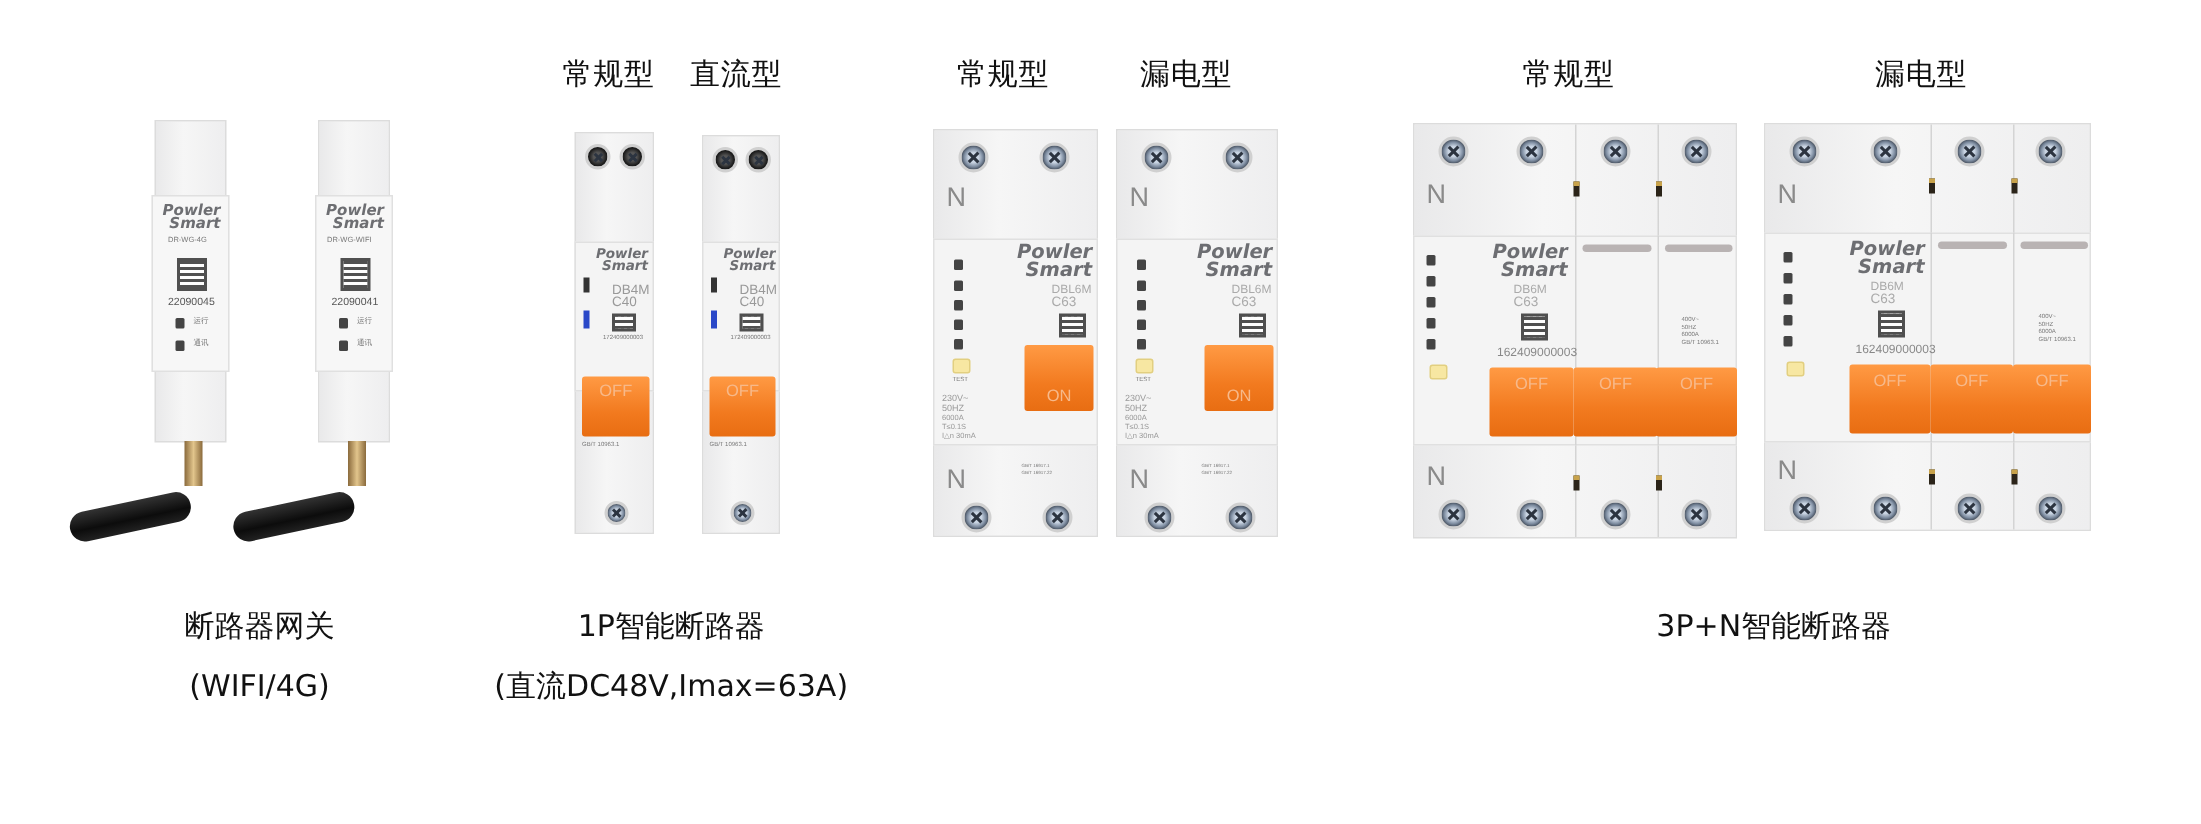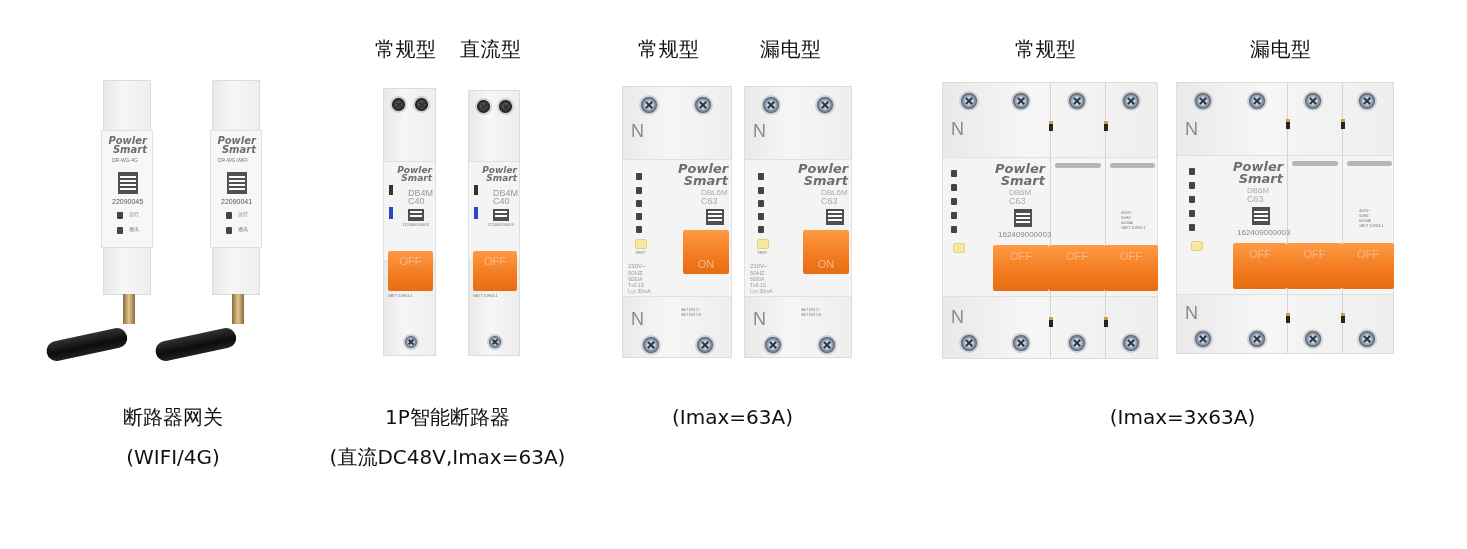--- a/index.html
+++ b/index.html
@@ -270,17 +270,16 @@
 
 <div class="caption" style="left:93px; top:407px; width:160px;">
   <div>断路器网关</div>
   <div>(WIFI/4G)</div>
 </div>
 <div class="caption" style="left:300px; top:407px; width:295px;">
   <div>1P智能断路器</div>
   <div>(直流DC48V,Imax=63A)</div>
 </div>
 <div class="caption" style="left:630px; top:407px; width:205px;">
-  <div>(Imax=63A)</div>
 </div>
 <div class="caption" style="left:1080px; top:407px; width:205px;">
-  <div>(Imax=3x63A)</div>
+  <div>3P+N智能断路器</div>
 </div>
 
 </body></html>

